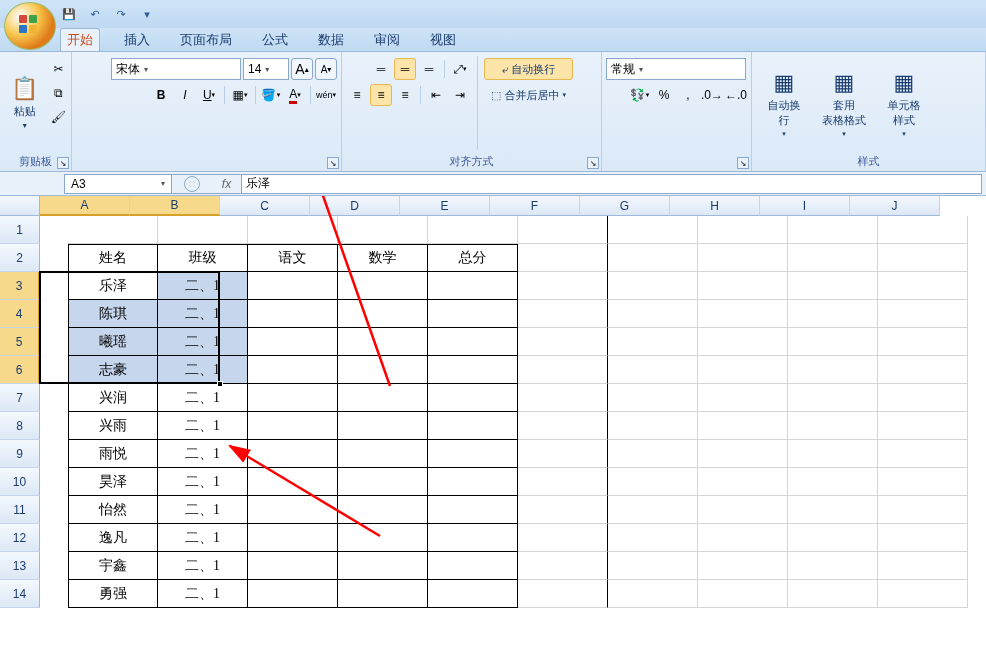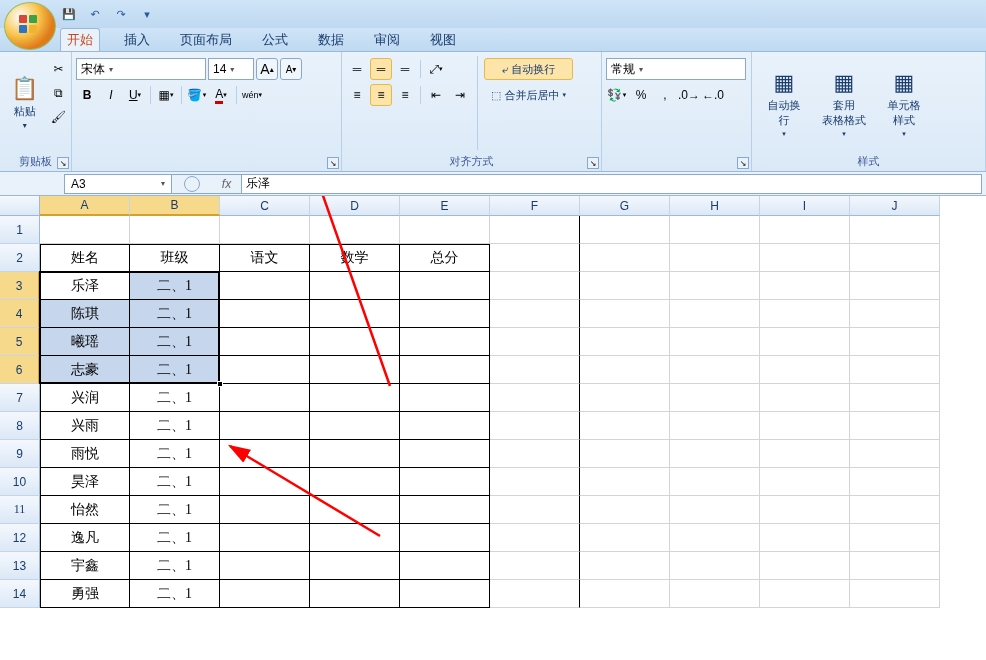--- a/index.html
+++ b/index.html
@@ -26,21 +26,21 @@
 
 .ribbon { height: 120px; background: linear-gradient(#e9f2fb,#dbe9f7); border-bottom:1px solid #9cb8d9; display:flex; }
 .group { border-right:1px solid #b8cfe8; display:flex; flex-direction:column; padding:2px 4px 0; position:relative; }
 .group-label { text-align:center; font-size:11px; color:#3b5998; padding:2px 0; }
 .group-body { flex:1; display:flex; gap:2px; }
 .rbtn { border:1px solid transparent; border-radius:3px; display:flex; align-items:center; justify-content:center; font-size:11px; color:#1a3c6e; cursor:pointer; }
 .vbtn { flex-direction:column; padding:4px 6px; gap:2px; }
 .vbtn .ic { font-size:22px; }
 .combo { height:22px; background:#fff; border:1px solid #8aa8cc; display:flex; align-items:center; padding:0 4px; font-size:12px; }
 .combo .arrow{margin-left:4px; font-size:8px; color:#555;}
-.row { display:flex; gap:2px; }
+.row { display:flex; gap:2px;justify-content:flex-end; }
 .smallbtn{ width:22px; height:22px; border:1px solid transparent; display:flex; align-items:center; justify-content:center; font-size:12px; border-radius:3px; cursor:pointer;}
 .smallbtn.sel{background:#fde4a8; border-color:#e9b84d;}
 .sep{width:1px; background:#b8cfe8; margin:2px 2px;}
 .launcher{position:absolute; right:2px; bottom:2px; width:12px; height:12px; border:1px solid #8aa8cc; font-size:8px; display:flex; align-items:center; justify-content:center; background:#e9f2fb;}
 
 
 .fbar { height:24px; background:#e9f2fb; border-bottom:1px solid #9cb8d9; display:flex; align-items:center; padding:2px 4px; gap:0; }
 .namebox{ width:108px; height:20px; background:#fff; border:1px solid #8aa8cc; padding:0 6px; font-size:12px; display:flex; align-items:center; justify-content:space-between;}
 .fx-label{width:30px; text-align:center; font-style:italic; color:#666; font-size:12px; border:1px solid #8aa8cc; border-left:none; height:20px; display:flex; align-items:center; justify-content:center; background:#e9f2fb;}
 .fx-input{flex:1; height:20px; border:1px solid #8aa8cc; border-left:none; background:#fff; padding:0 4px; font-size:12px; display:flex; align-items:center;}
@@ -49,21 +49,21 @@
 
 .grid-wrap{position:relative; height:464px; overflow:hidden;}
 .corner{position:absolute; top:0; left:0; width:40px; height:20px; background:linear-gradient(#f4f8fd,#dce8f6); border-right:1px solid #9fb8d6; border-bottom:1px solid #9fb8d6;}
 .colhdrs{position:absolute; top:0; left:40px; right:0; height:20px; display:flex;}
 .colhdr{height:20px; background:linear-gradient(#f4f8fd,#dce8f6); border-right:1px solid #c5d4e8; border-bottom:1px solid #9fb8d6; display:flex; align-items:center; justify-content:center; font-size:12px; color:#1a3c6e;}
 .colhdr.sel{background:#f7d98c; border-bottom:2px solid #d7a02a;}
 .rowhdrs{position:absolute; top:20px; left:0; width:40px;}
 .rowhdr{width:40px; background:linear-gradient(#f4f8fd,#dce8f6); border-bottom:1px solid #c5d4e8; border-right:1px solid #9fb8d6; display:flex; align-items:center; justify-content:center; font-size:12px; color:#1a3c6e;}
 .rowhdr.sel{background:#f7d98c; border-right:2px solid #d7a02a;}
 .cells{position:absolute; top:20px; left:40px;}
-.crow{display:flex;}
+.crow{display:flex;margin-left:28px;}
 .cell{border-right:1px solid #d4d4d4; border-bottom:1px solid #d4d4d4; font-size:14px; display:flex; align-items:center; justify-content:center; background:#fff; font-family:SimSun;}
 .cell.selbg{background:#c6d6ec;}
 .cell.edge-r{border-right:1px solid #000;}
 .cell.edge-b{border-bottom:1px solid #000;}
 .cell.edge-t{border-top:1px solid #000;}
 .cell.edge-l{border-left:1px solid #000;}
 .sel-outline{position:absolute; border:2px solid #000; pointer-events:none;}
 .fill-handle{position:absolute; width:6px; height:6px; background:#000; border:1px solid #fff;}
 
 
@@ -272,21 +272,21 @@
       <div class="rowhdr" style="height: 28px;">1</div>
       <div class="rowhdr" style="height: 28px;">2</div>
       <div class="rowhdr sel" style="height: 28px;">3</div>
       <div class="rowhdr sel" style="height: 28px;">4</div>
       <div class="rowhdr sel" style="height: 28px;">5</div>
       <div class="rowhdr sel" style="height: 28px;">6</div>
       <div class="rowhdr" style="height: 28px;">7</div>
       <div class="rowhdr" style="height: 28px;">8</div>
       <div class="rowhdr" style="height: 28px;">9</div>
       <div class="rowhdr" style="height: 28px;">10</div>
-      <div class="rowhdr" style="height: 28px; font-family: Liberation Serif, serif;">11</div>
+      <div class="rowhdr" style="height: 28px;">11</div>
       <div class="rowhdr" style="height: 28px;">12</div>
       <div class="rowhdr" style="height: 28px;">13</div>
       <div class="rowhdr" style="height: 28px;">14</div>
     </div>
   <div class="cells" id="cells">
       <div class="crow">
         <div class="cell" style="width: 90px; height: 28px;"></div>
         <div class="cell" style="width: 90px; height: 28px;"></div>
         <div class="cell" style="width: 90px; height: 28px;"></div>
         <div class="cell" style="width: 90px; height: 28px;"></div>

